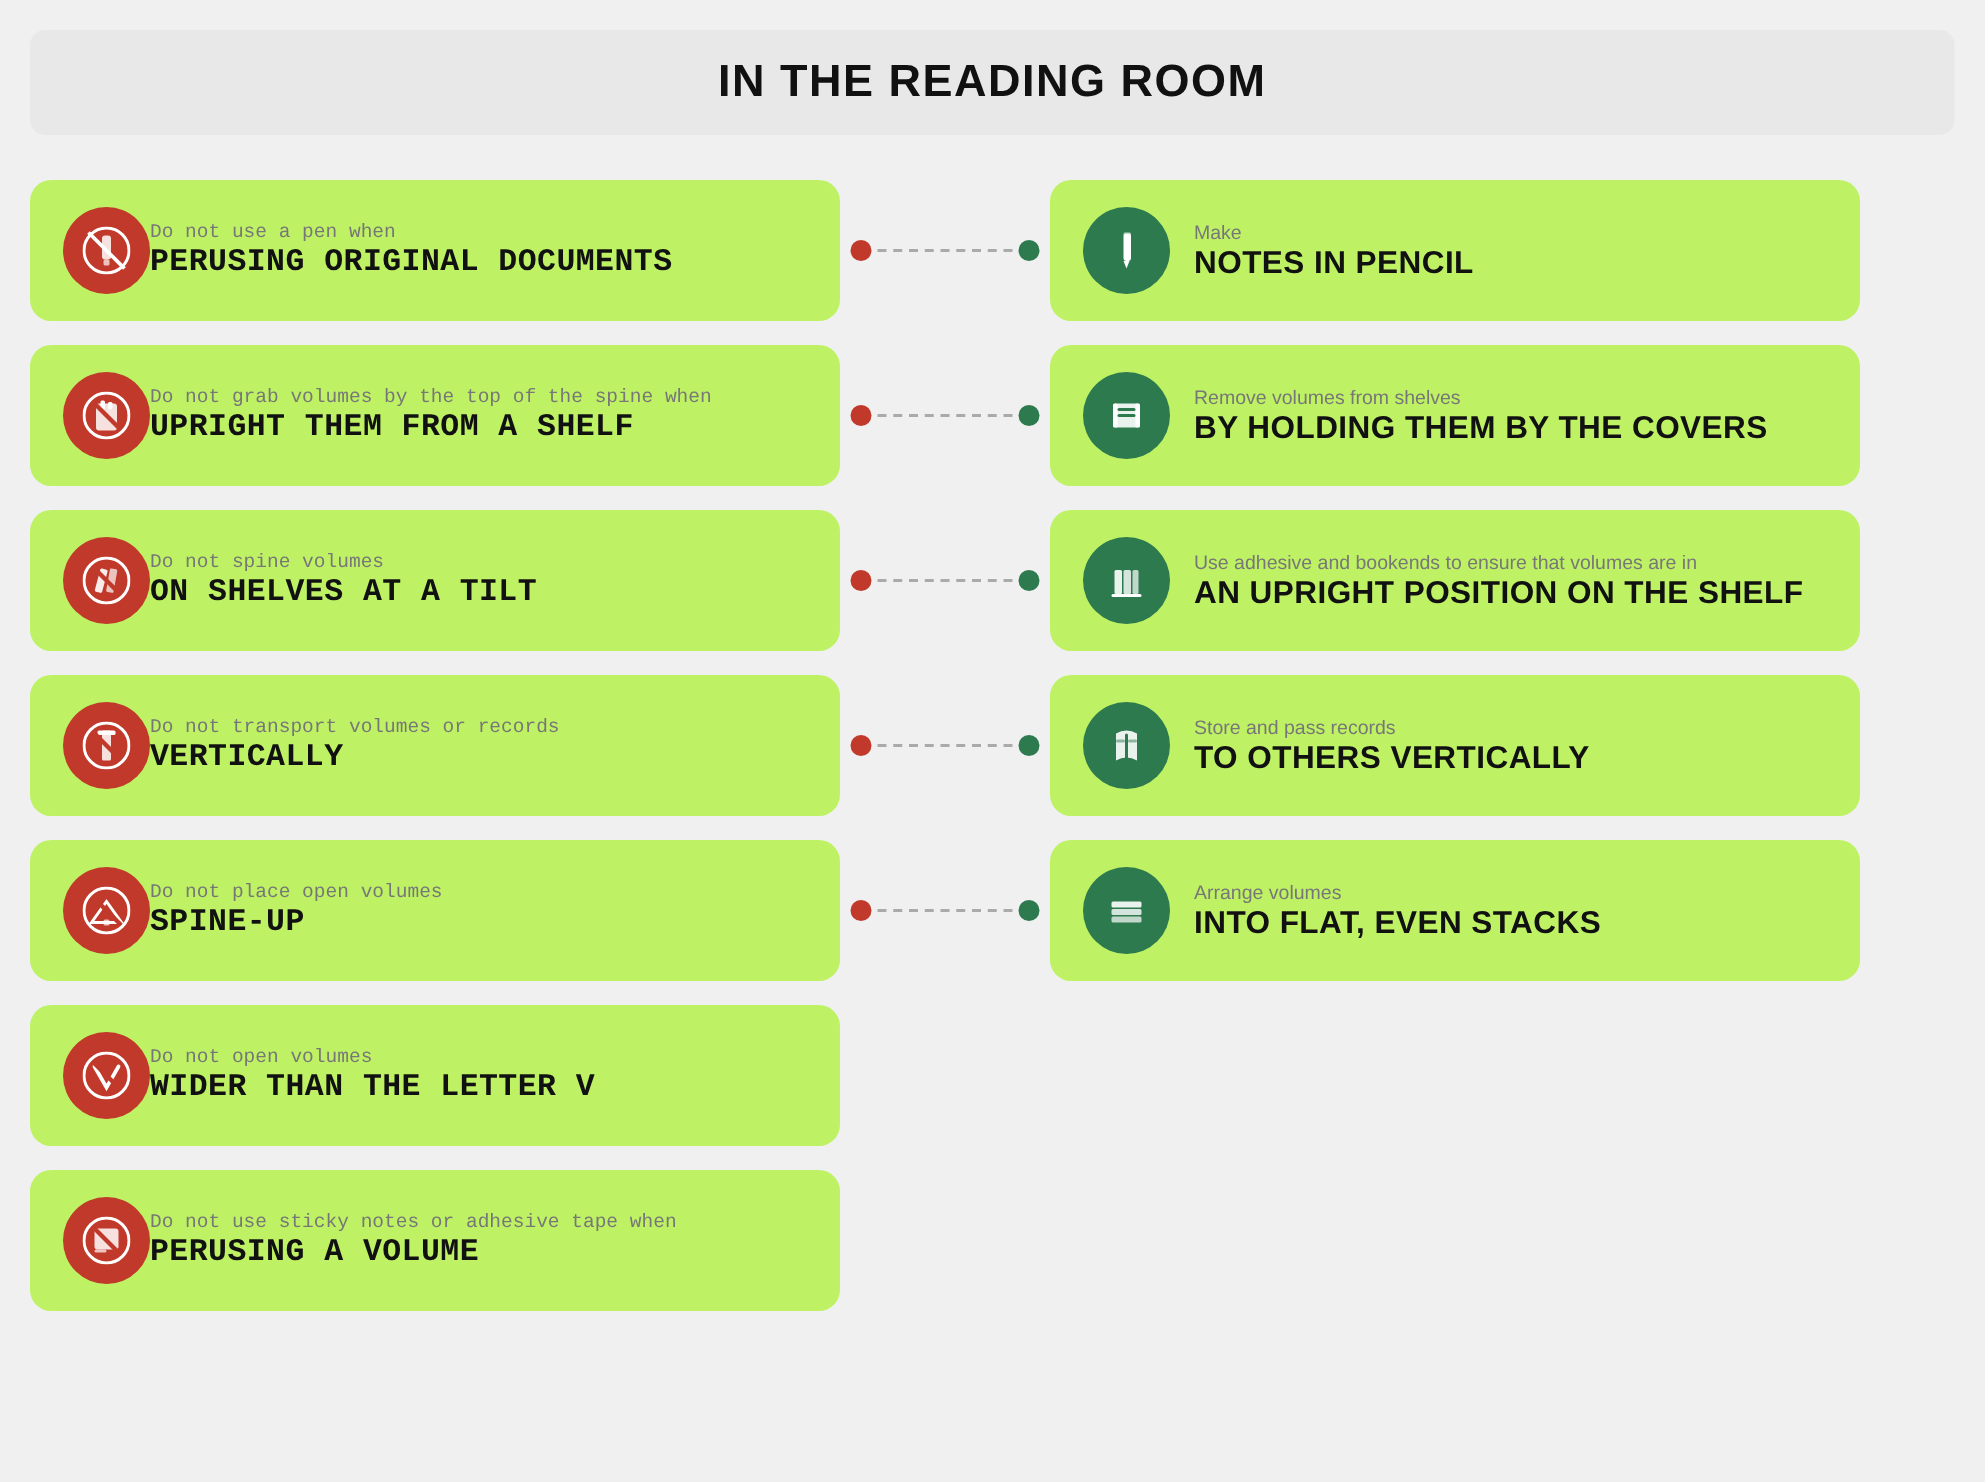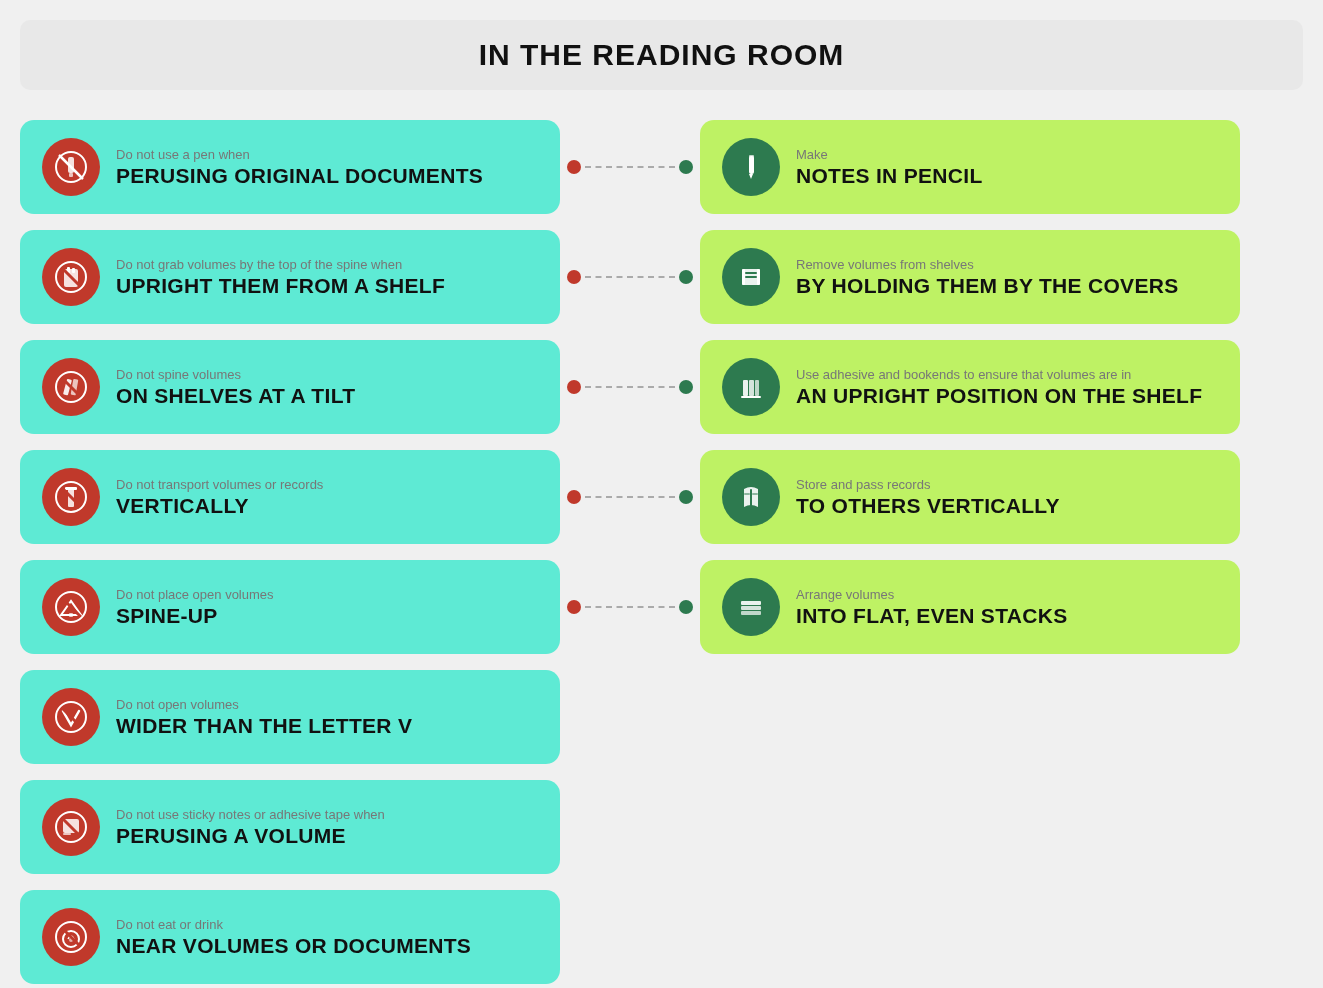--- a/index.html
+++ b/index.html
@@ -37,28 +37,28 @@
       gap: 16px;
     }
 
     .row-pair {
       display: flex;
       align-items: center;
       gap: 0;
     }
 
     .don-card {
-      background: #5eead4;
+      background: #bef264;
       border-radius: 14px;
       display: flex;
       align-items: center;
-      gap: 16px;
       padding: 18px 22px;
       width: 540px;
       min-height: 90px;
+      font-family: Liberation Mono, monospace;
     }
 
     .do-card {
       background: #bef264;
       border-radius: 14px;
       display: flex;
       align-items: center;
       gap: 16px;
       padding: 18px 22px;
       width: 540px;
@@ -380,32 +380,15 @@
             <circle cx="16" cy="16" r="15" stroke="white" stroke-width="2" fill="none"></circle>
           </svg>
         </div>
         <div class="card-text">
           <span class="card-subtitle">Do not use sticky notes or adhesive tape when</span>
           <span class="card-title">PERUSING A VOLUME</span>
         </div>
       </div>
     </div>
 
-    <div class="row-pair">
-      <div class="don-card">
-        <div class="icon-circle-red">
-          <svg class="icon-svg" viewBox="0 0 32 32" fill="none" xmlns="http://www.w3.org/2000/svg">
-            <circle cx="16" cy="18" r="8" fill="none" stroke="white" stroke-width="2"></circle>
-            <path d="M13 18 Q16 12 19 18" fill="none" stroke="white" stroke-width="1.5"></path>
-            <circle cx="16" cy="19" r="2" fill="white" opacity="0.6"></circle>
-            <line x1="4" y1="4" x2="28" y2="28" stroke="#c0392b" stroke-width="3"></line>
-            <circle cx="16" cy="16" r="15" stroke="white" stroke-width="2" fill="none"></circle>
-          </svg>
-        </div>
-        <div class="card-text">
-          <span class="card-subtitle">Do not eat or drink</span>
-          <span class="card-title">NEAR VOLUMES OR DOCUMENTS</span>
-        </div>
-      </div>
-    </div>
 
   </div>
 </div>
 
 </body></html>

